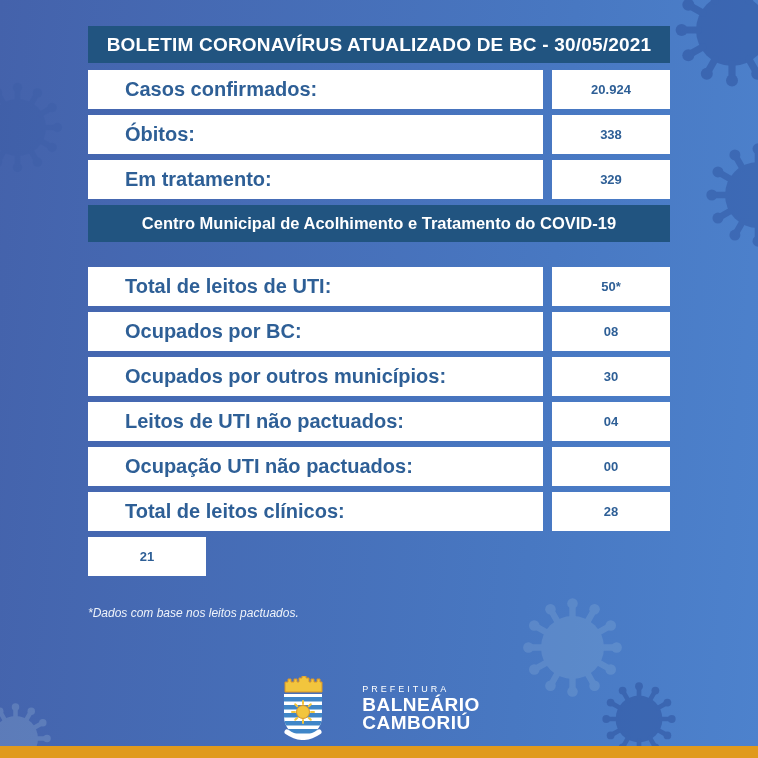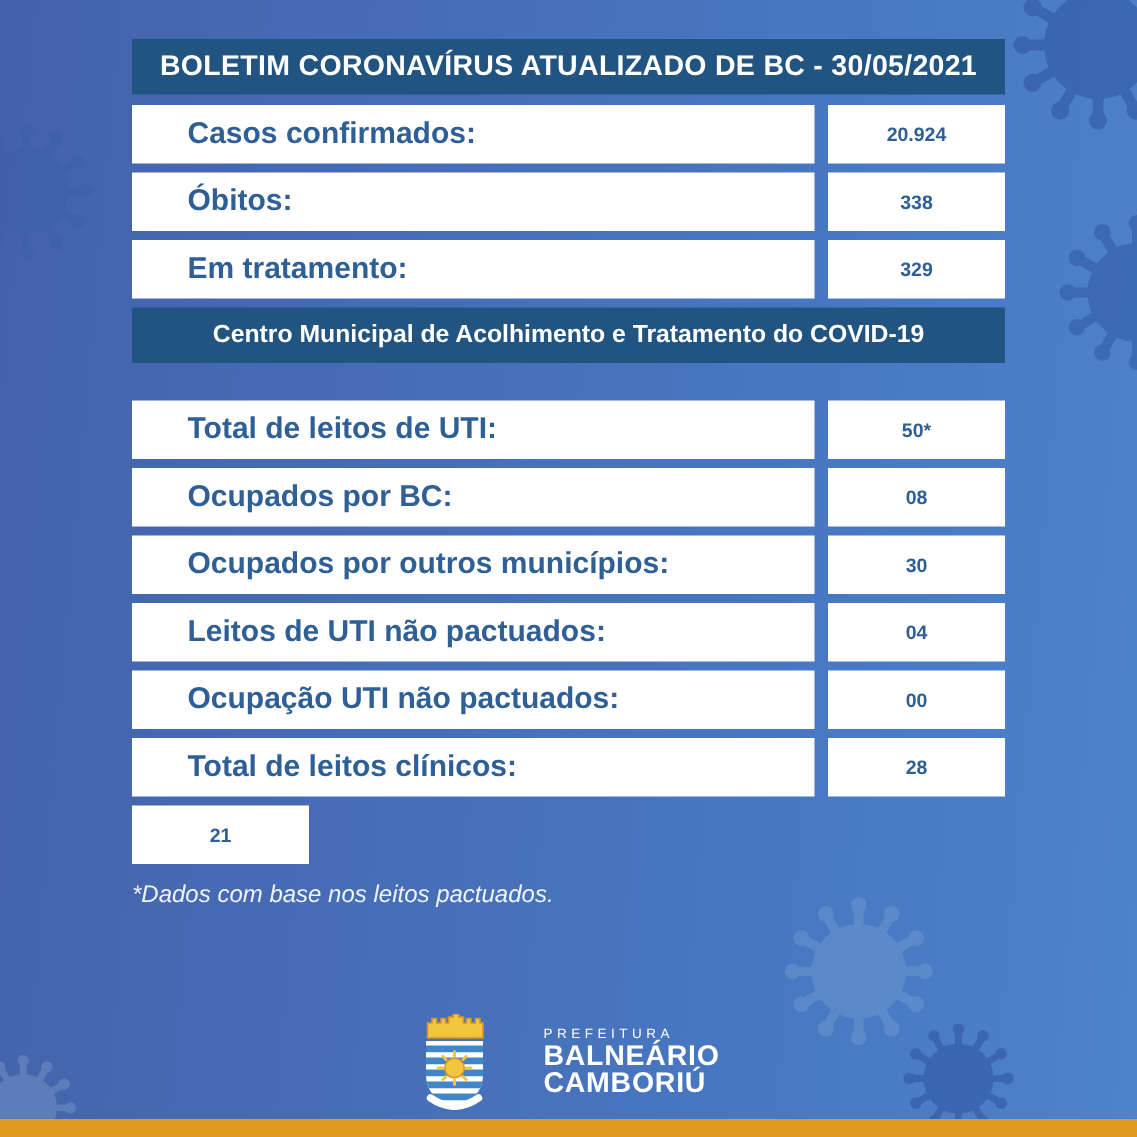--- a/index.html
+++ b/index.html
@@ -12,21 +12,21 @@
   .board{position:absolute;left:88px;top:26px;width:582px;z-index:2;}
   .bar{height:37px;background:#215480;color:#ffffff;display:flex;align-items:center;
        justify-content:center;font-weight:700;}
   .bar.top{font-size:19px;margin-bottom:7px;letter-spacing:.2px;}
   .bar.mid{font-size:16.5px;margin-bottom:25px;}
   .row{display:flex;gap:9px;height:39px;margin-bottom:6px;}
   .row .label{flex:1;background:#ffffff;color:#2e5f96;font-weight:700;font-size:20px;
        display:flex;align-items:center;padding-left:37px;}
   .row .value{width:118px;background:#ffffff;color:#2e5f96;font-weight:700;font-size:13px;
        display:flex;align-items:center;justify-content:center;}
-  .footnote{margin-top:12px;color:#eef3fa;font-style:italic;font-size:16px;}
+  .footnote{margin-top:30px;color:#eef3fa;font-style:italic;font-size:12px;}
   .logo{position:absolute;left:0;right:0;top:676px;display:flex;justify-content:center;
         align-items:center;gap:9px;z-index:2;}
   .logo-text{color:#ffffff;text-align:left;margin-left:25px;}
   .logo-pref{font-size:9px;letter-spacing:3px;font-weight:400;margin-bottom:2px;}
   .logo-city{font-size:19px;font-weight:700;line-height:18px;letter-spacing:.5px;}
   .bottom-bar{position:absolute;left:0;right:0;bottom:0;height:12px;background:#e09a1d;z-index:3;}
 </style>
 </head>
 <body>
 

